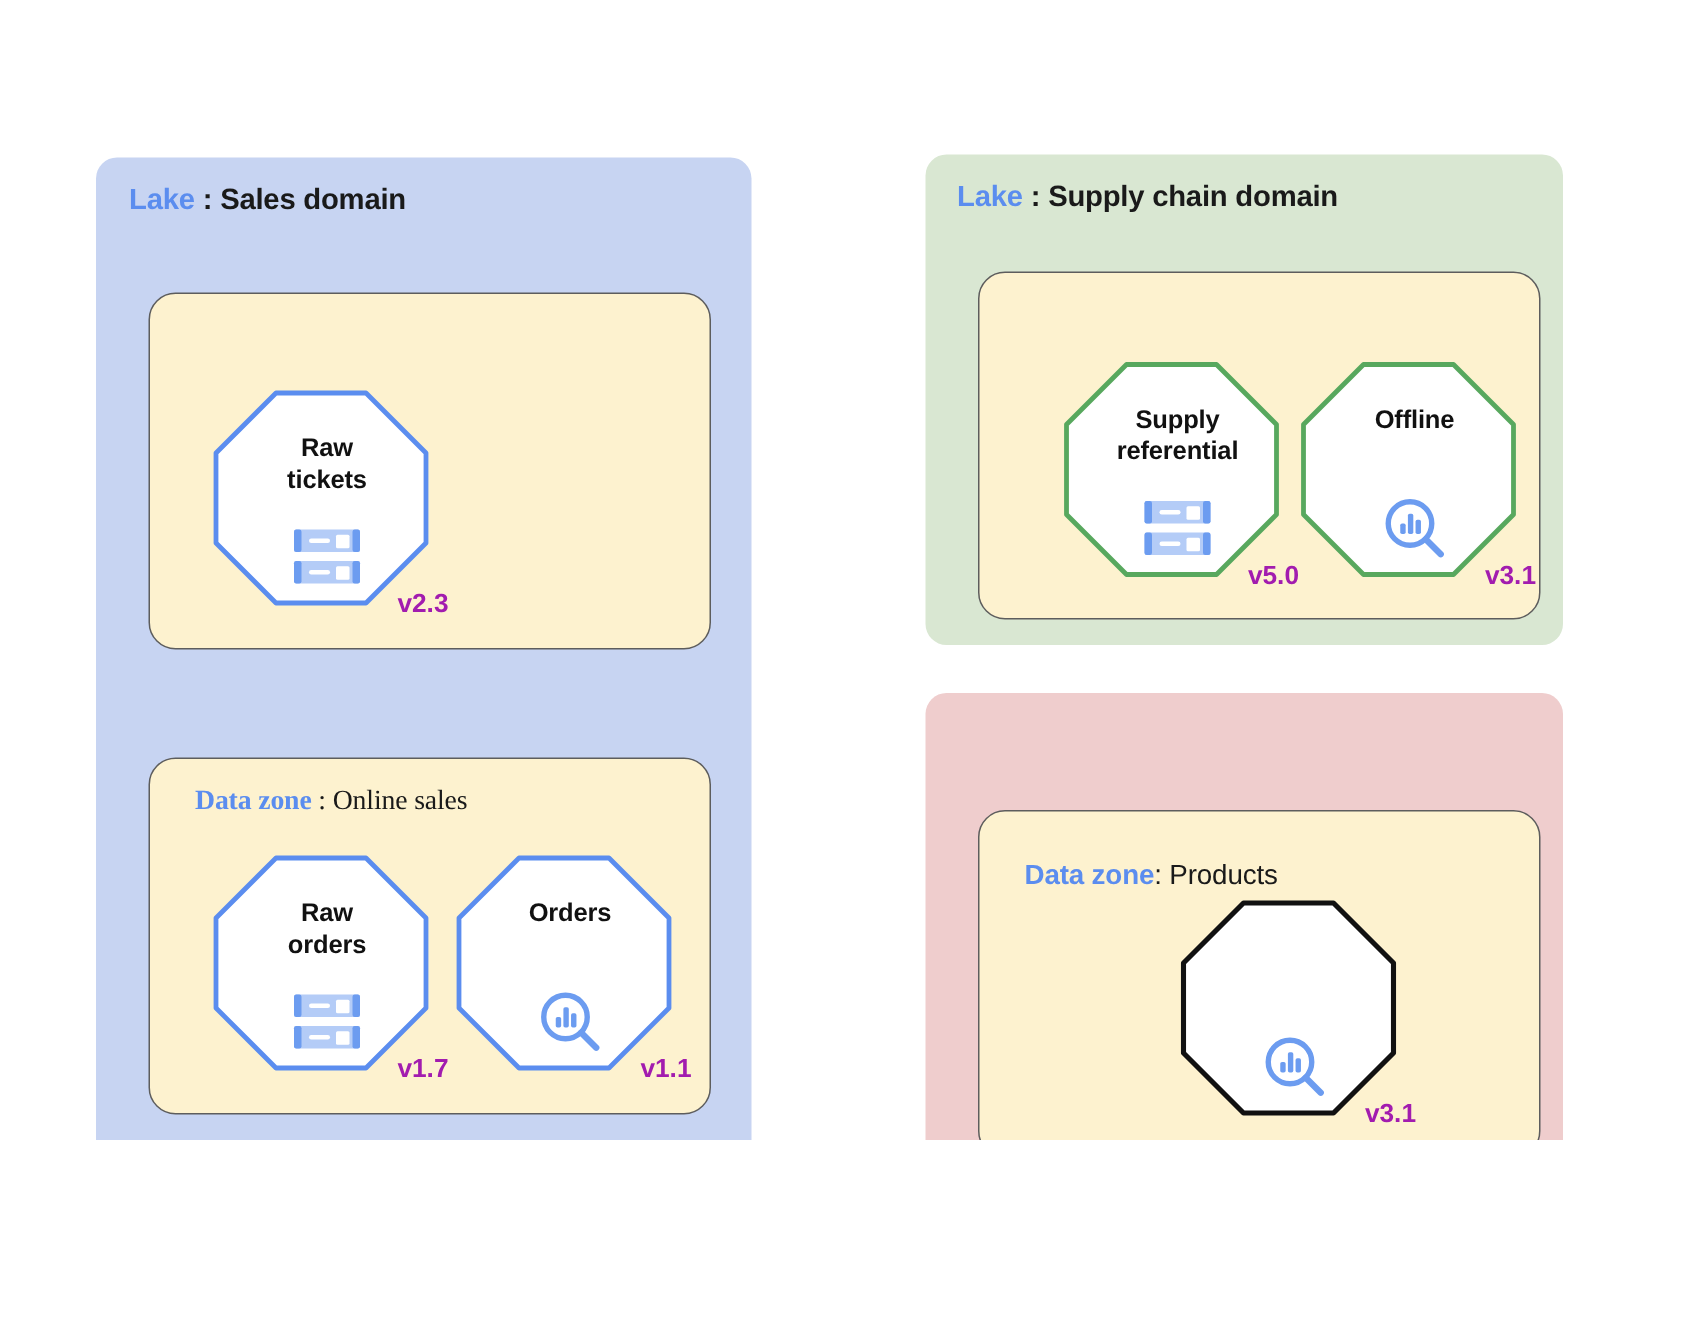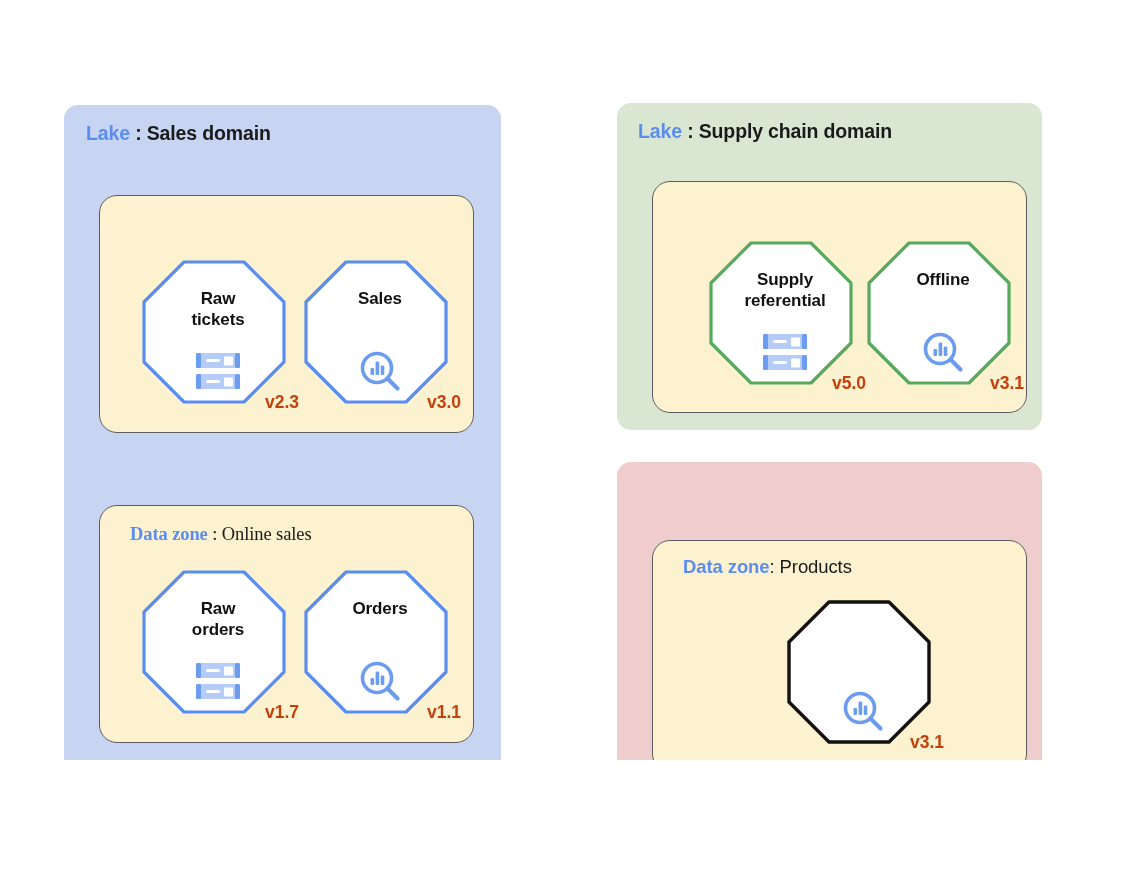--- a/index.html
+++ b/index.html
@@ -99,21 +99,21 @@
     align-items: center;
     justify-content: center;
     padding-left: 8px;
     box-sizing: border-box;
   }
   .asset .version {
     position: absolute;
     right: -12px;
     bottom: -8px;
     font-size: 17.5px;
-    color: #c2410c;
+    color: #a21caf;
     text-align: center;
   }
 
   
   .icon-db { display: block; }
   .icon-search { display: block; }
 </style>
 </head>
 <body>
 
@@ -146,38 +146,20 @@
             <rect x="1" y="23" width="44" height="15" rx="1.5" fill="#b4ccf7"></rect>
             <rect x="1" y="23" width="5" height="15" rx="1.5" fill="#6c9cf0"></rect>
             <rect x="40" y="23" width="5" height="15" rx="1.5" fill="#6c9cf0"></rect>
             <rect x="11" y="29" width="14" height="3" rx="1.5" fill="#ffffff"></rect>
             <rect x="29" y="26.5" width="9" height="9" rx="1" fill="#ffffff"></rect>
           </svg>
         </div>
         <div class="version">v2.3</div>
       </div>
 
-      <div class="asset" style="left:203px; top:63px;">
-        <svg class="oct" viewBox="0 0 146 146">
-          <polygon points="43,3 103,3 143,43 143,103 103,143 43,143 3,103 3,43" fill="#ffffff" stroke="#5b8def" stroke-width="3.2" stroke-linejoin="round"></polygon>
-        </svg>
-        <div class="label">
-          <div>Sales</div>
-        </div>
-        <div class="glyph">
-          <svg class="icon-search" width="44" height="44" viewBox="0 0 44 44">
-            <circle cx="19" cy="19" r="14.5" fill="none" stroke="#6c9cf0" stroke-width="3.6"></circle>
-            <rect x="12.5" y="19" width="3.6" height="7" rx="1.2" fill="#6c9cf0"></rect>
-            <rect x="17.6" y="12.5" width="3.6" height="13.5" rx="1.2" fill="#6c9cf0"></rect>
-            <rect x="22.7" y="16.5" width="3.6" height="9.5" rx="1.2" fill="#6c9cf0"></rect>
-            <line x1="29.5" y1="29.5" x2="39.5" y2="39.5" stroke="#6c9cf0" stroke-width="4.2" stroke-linecap="round"></line>
-          </svg>
-        </div>
-        <div class="version">v3.0</div>
-      </div>
     </div>
 
     <div class="zone" style="left:35px; top:400px; width:375px; height:238px;">
 
       <div class="zone-title" style="left:30px; top:18px;font-family:Liberation Serif, serif;">
         <span class="kw">Data zone</span><span> : </span><span>Online sales</span>
       </div>
 
       <div class="asset" style="left:41px; top:63px;">
         <svg class="oct" viewBox="0 0 146 146">
@@ -278,21 +260,21 @@
         <div class="version">v3.1</div>
       </div>
     </div>
   </div>
 
   <div class="lake" style="left:617px; top:462px; width:425px; height:327px; background:#efcdcd;">
 
 
     <div class="zone" style="left:35px; top:78px; width:375px; height:232px;">
 
-      <div class="zone-title" style="left:30px; top:15px;">
+      <div class="zone-title" style="left:30px; top:31px;">
         <span class="kw">Data zone</span><span>: </span><span>Products</span>
       </div>
 
       <div class="asset" style="left:133px; top:58px;">
         <svg class="oct" viewBox="0 0 146 146">
           <polygon points="43,3 103,3 143,43 143,103 103,143 43,143 3,103 3,43" fill="#ffffff" stroke="#111111" stroke-width="3.4" stroke-linejoin="round"></polygon>
         </svg>
         <div class="glyph">
           <svg class="icon-search" width="44" height="44" viewBox="0 0 44 44">
             <circle cx="19" cy="19" r="14.5" fill="none" stroke="#6c9cf0" stroke-width="3.6"></circle>

